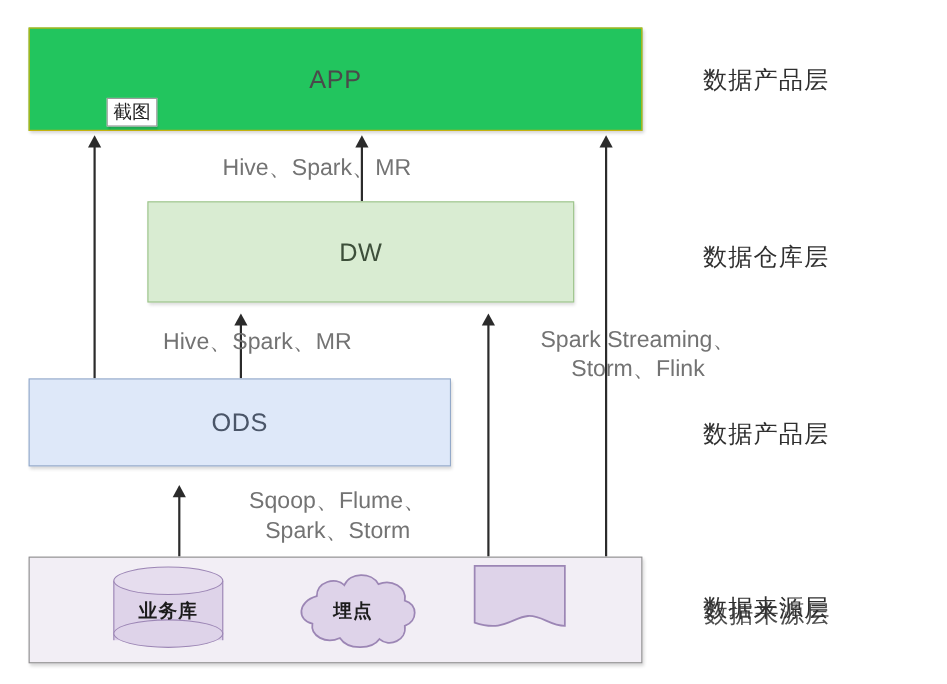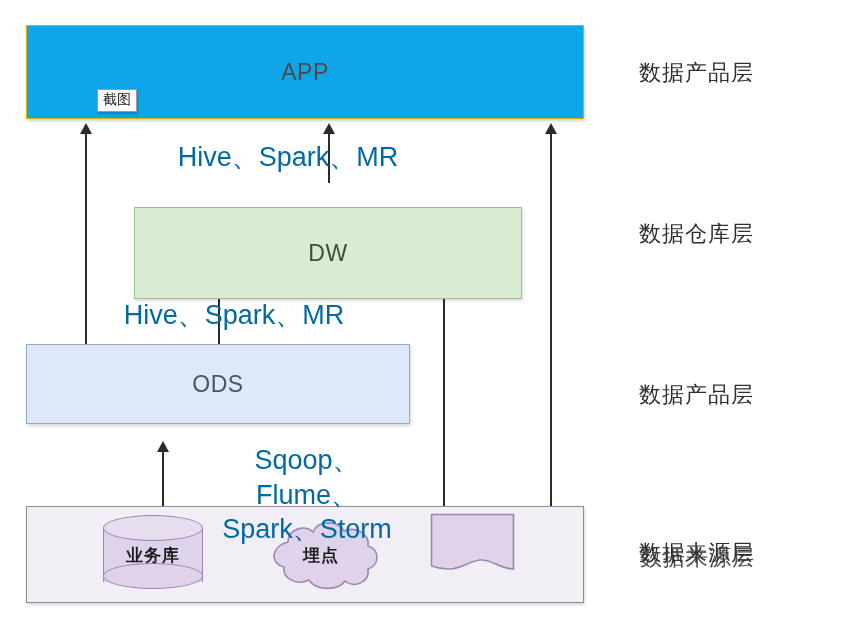--- a/index.html
+++ b/index.html
@@ -29,32 +29,31 @@
     border-style: solid;
   }
   .layer-label {
     font-size: 23px;
     color: #3a3a3a;
     letter-spacing: 0.5px;
   }
 
   #app-box {
     left: 26px;  top: 25px;  width: 558px; height: 94px;
-    background: #0ea5e9;
+    background: #22c55e;
     border-color: #d4b106;
     box-shadow: 1px 2px 3px rgba(0,0,0,0.18);
   }
   #app-box .layer-label { color: #4a4a4a; }
 
   #dw-box {
     left: 134px; top: 183px; width: 388px; height: 92px;
     background: #d9ecd2;
     border-color: #9cc48a;
     box-shadow: 1px 2px 3px rgba(0,0,0,0.14);
-    margin-top: 24px;
   }
   #dw-box .layer-label { color: #3d4f3a; }
 
   #ods-box {
     left: 26px;  top: 344px; width: 384px; height: 80px;
     background: #dee8f9;
     border-color: #93a9c9;
     box-shadow: 1px 2px 3px rgba(0,0,0,0.16);
   }
   #ods-box .layer-label { color: #4a5568; }
@@ -104,22 +103,22 @@
     left: -5px;
     width: 0; height: 0;
     border-left: 6px solid transparent;
     border-right: 6px solid transparent;
     border-bottom: 11px solid #2b2b2b;
   }
 
   
   .edge-label {
     position: absolute;
-    font-size: 27px;
-    color: #0369a1;
+    font-size: 21px;
+    color: #737373;
     line-height: 1.28;
     white-space: pre-line;
     text-align: center;
   }
 
   
   .src-text {
     font-size: 17px;
     font-weight: bold;
     color: #1c1c1c;
@@ -178,21 +177,21 @@
     display: flex; align-items: center; justify-content: center;
   }
 
   
   #screenshot-badge {
     position: absolute;
     left: 97px; top: 89px;
     padding: 1px 5px 2px 5px;
     background: #ffffff;
     border: 1px solid #9a9a9a;
-    font-size: 14px;
+    font-size: 17px;
     color: #222;
     box-shadow: 1px 2px 2px rgba(0,0,0,0.2);
     line-height: 1.25;
     z-index: 20;
   }
 </style>
 </head>
 <body>
 
 <div id="canvas">
@@ -247,20 +246,22 @@
     </svg>
   </div>
 
   <div class="edge-label" style="left:172px; top:140px; width:232px;">Hive、Spark、MR</div>
 
   <div class="edge-label" style="left:118px; top:298px; width:232px;">Hive、Spark、MR</div>
 
   <div class="edge-label" style="left:205px; top:443px; width:204px;">Sqoop、Flume、
 Spark、Storm</div>
 
+  <div class="edge-label" style="left:472px; top:296px; width:216px;">Spark Streaming、
+Storm、Flink</div>
 
   <div class="side-label" id="side-1">数据仓库层</div>
   <div class="side-label" id="side-0">数据产品层</div>
   <div class="side-label" id="side-2">数据产品层</div>
   <div class="side-label" id="side-3">数据来源层</div>
   <div id="side-3-ghost">数据来源层</div>
 
   <div id="screenshot-badge">截图</div>
 
 </div>

